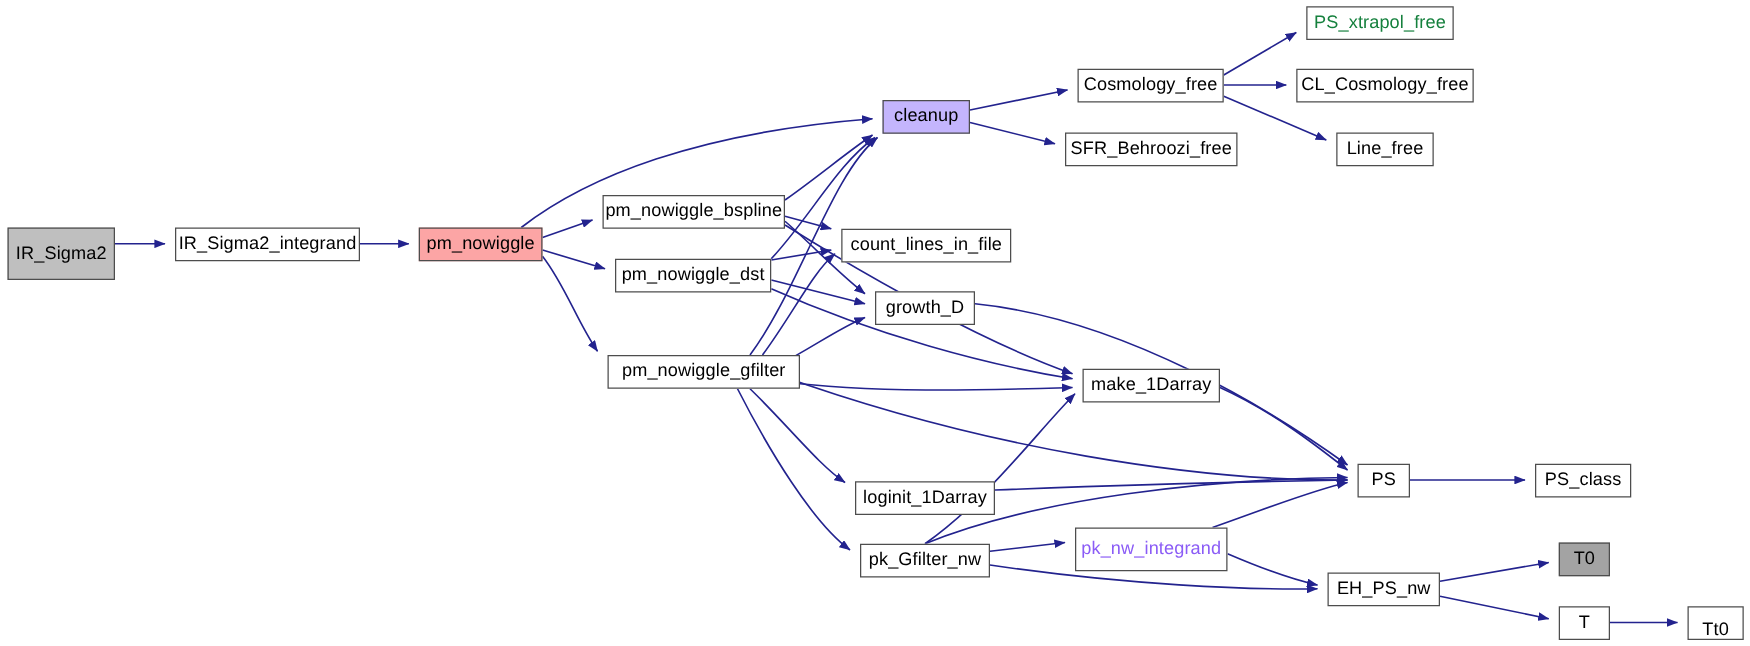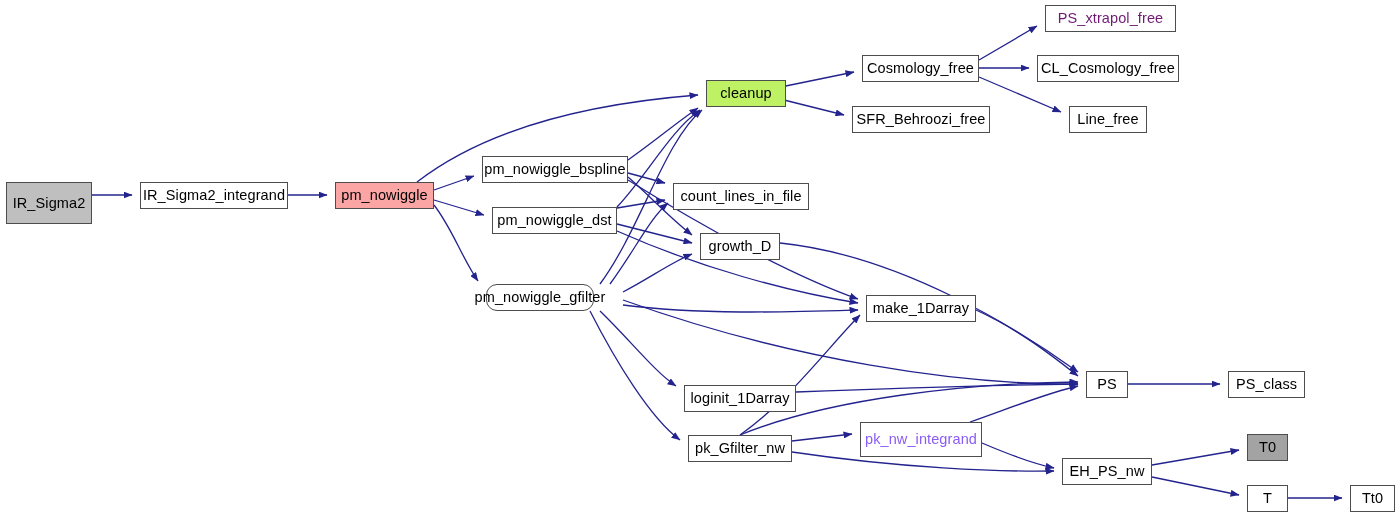--- a/index.html
+++ b/index.html
@@ -106,24 +106,24 @@
       </div>
       <div class="node" style="left: 335px; top: 182px; width: 99px; height: 27px; border-color: rgb(77, 77, 77); background: #fca5a5; color: rgb(0, 0, 0);">
         <span class="node-label">pm_nowiggle</span>
       </div>
       <div class="node" style="left: 482px; top: 156px; width: 146px; height: 27px; border-color: rgb(77, 77, 77); background: rgb(255, 255, 255); color: rgb(0, 0, 0);">
         <span class="node-label">pm_nowiggle_bspline</span>
       </div>
       <div class="node" style="left: 492px; top: 207px; width: 125px; height: 27px; border-color: rgb(77, 77, 77); background: rgb(255, 255, 255); color: rgb(0, 0, 0); text-align: center;">
         <span class="node-label">pm_nowiggle_dst</span>
       </div>
-      <div class="node" style="left: 486px; top: 284px; width: 108px; height: 27px; border-color: rgb(77, 77, 77); background: rgb(255, 255, 255); color: rgb(0, 0, 0); border-radius: 11px;">
+      <div class="node" style="left: 486px; top: 284px; width: 154px; height: 27px; border-color: rgb(77, 77, 77); background: rgb(255, 255, 255); color: rgb(0, 0, 0);">
         <span class="node-label">pm_nowiggle_gfilter</span>
       </div>
-      <div class="node" style="left: 706px; top: 80px; width: 80px; height: 27px; border-color: rgb(77, 77, 77); background: #bef264; color: rgb(0, 0, 0);">
+      <div class="node" style="left: 706px; top: 80px; width: 70px; height: 27px; border-color: rgb(77, 77, 77); background: #c4b5fd; color: rgb(0, 0, 0);">
         <span class="node-label">cleanup</span>
       </div>
       <div class="node" style="left: 673px; top: 183px; width: 136px; height: 27px; border-color: rgb(77, 77, 77); background: rgb(255, 255, 255); color: rgb(0, 0, 0);">
         <span class="node-label">count_lines_in_file</span>
       </div>
       <div class="node" style="left: 700px; top: 233px; width: 80px; height: 27px; border-color: rgb(77, 77, 77); background: rgb(255, 255, 255); color: rgb(0, 0, 0);">
         <span class="node-label">growth_D</span>
       </div>
       <div class="node" style="left: 866px; top: 295px; width: 110px; height: 27px; border-color: rgb(77, 77, 77); background: rgb(255, 255, 255); color: rgb(0, 0, 0);">
         <span class="node-label">make_1Darray</span>
@@ -136,21 +136,21 @@
       </div>
       <div class="node" style="left: 860px; top: 422px; width: 122px; height: 35px; border-color: rgb(77, 77, 77); background: rgb(255, 255, 255); color: #8b5cf6;">
         <span class="node-label">pk_nw_integrand</span>
       </div>
       <div class="node" style="left: 862px; top: 55px; width: 117px; height: 27px; border-color: rgb(77, 77, 77); background: rgb(255, 255, 255); color: rgb(0, 0, 0);">
         <span class="node-label">Cosmology_free</span>
       </div>
       <div class="node" style="left: 852px; top: 106px; width: 138px; height: 27px; border-color: rgb(77, 77, 77); background: rgb(255, 255, 255); color: rgb(0, 0, 0);">
         <span class="node-label">SFR_Behroozi_free</span>
       </div>
-      <div class="node" style="left: 1045px; top: 5px; width: 131px; height: 27px; border-color: rgb(77, 77, 77); background: rgb(255, 255, 255); color: #701a75;">
+      <div class="node" style="left: 1045px; top: 5px; width: 118px; height: 27px; border-color: rgb(77, 77, 77); background: rgb(255, 255, 255); color: #15803d;">
         <span class="node-label">PS_xtrapol_free</span>
       </div>
       <div class="node" style="left: 1037px; top: 55px; width: 142px; height: 27px; border-color: rgb(77, 77, 77); background: rgb(255, 255, 255); color: rgb(0, 0, 0);">
         <span class="node-label">CL_Cosmology_free</span>
       </div>
       <div class="node" style="left: 1069px; top: 106px; width: 78px; height: 27px; border-color: rgb(77, 77, 77); background: rgb(255, 255, 255); color: rgb(0, 0, 0);">
         <span class="node-label">Line_free</span>
       </div>
       <div class="node" style="left: 1086px; top: 371px; width: 42px; height: 27px; border-color: rgb(77, 77, 77); background: rgb(255, 255, 255); color: rgb(0, 0, 0);">
         <span class="node-label">PS</span>
@@ -160,17 +160,17 @@
       </div>
       <div class="node" style="left: 1062px; top: 458px; width: 90px; height: 27px; border-color: rgb(77, 77, 77); background: rgb(255, 255, 255); color: rgb(0, 0, 0);">
         <span class="node-label">EH_PS_nw</span>
       </div>
       <div class="node" style="left: 1247px; top: 434px; width: 41px; height: 27px; border-color: rgb(77, 77, 77); background: #a3a3a3; color: rgb(0, 0, 0);">
         <span class="node-label">T0</span>
       </div>
       <div class="node" style="left: 1247px; top: 485px; width: 41px; height: 27px; border-color: rgb(77, 77, 77); background: rgb(255, 255, 255); color: rgb(0, 0, 0);">
         <span class="node-label">T</span>
       </div>
-      <div class="node" style="left: 1350px; top: 485px; width: 45px; height: 27px; border-color: rgb(77, 77, 77); background: rgb(255, 255, 255); color: rgb(0, 0, 0);">
+      <div class="node" style="left: 1350px; top: 485px; width: 45px; height: 27px; border-color: rgb(77, 77, 77); background: rgb(255, 255, 255); color: rgb(0, 0, 0); align-items: flex-end;">
         <span class="node-label">Tt0</span>
       </div>
     </div>
 </div>
 
 </body></html>

